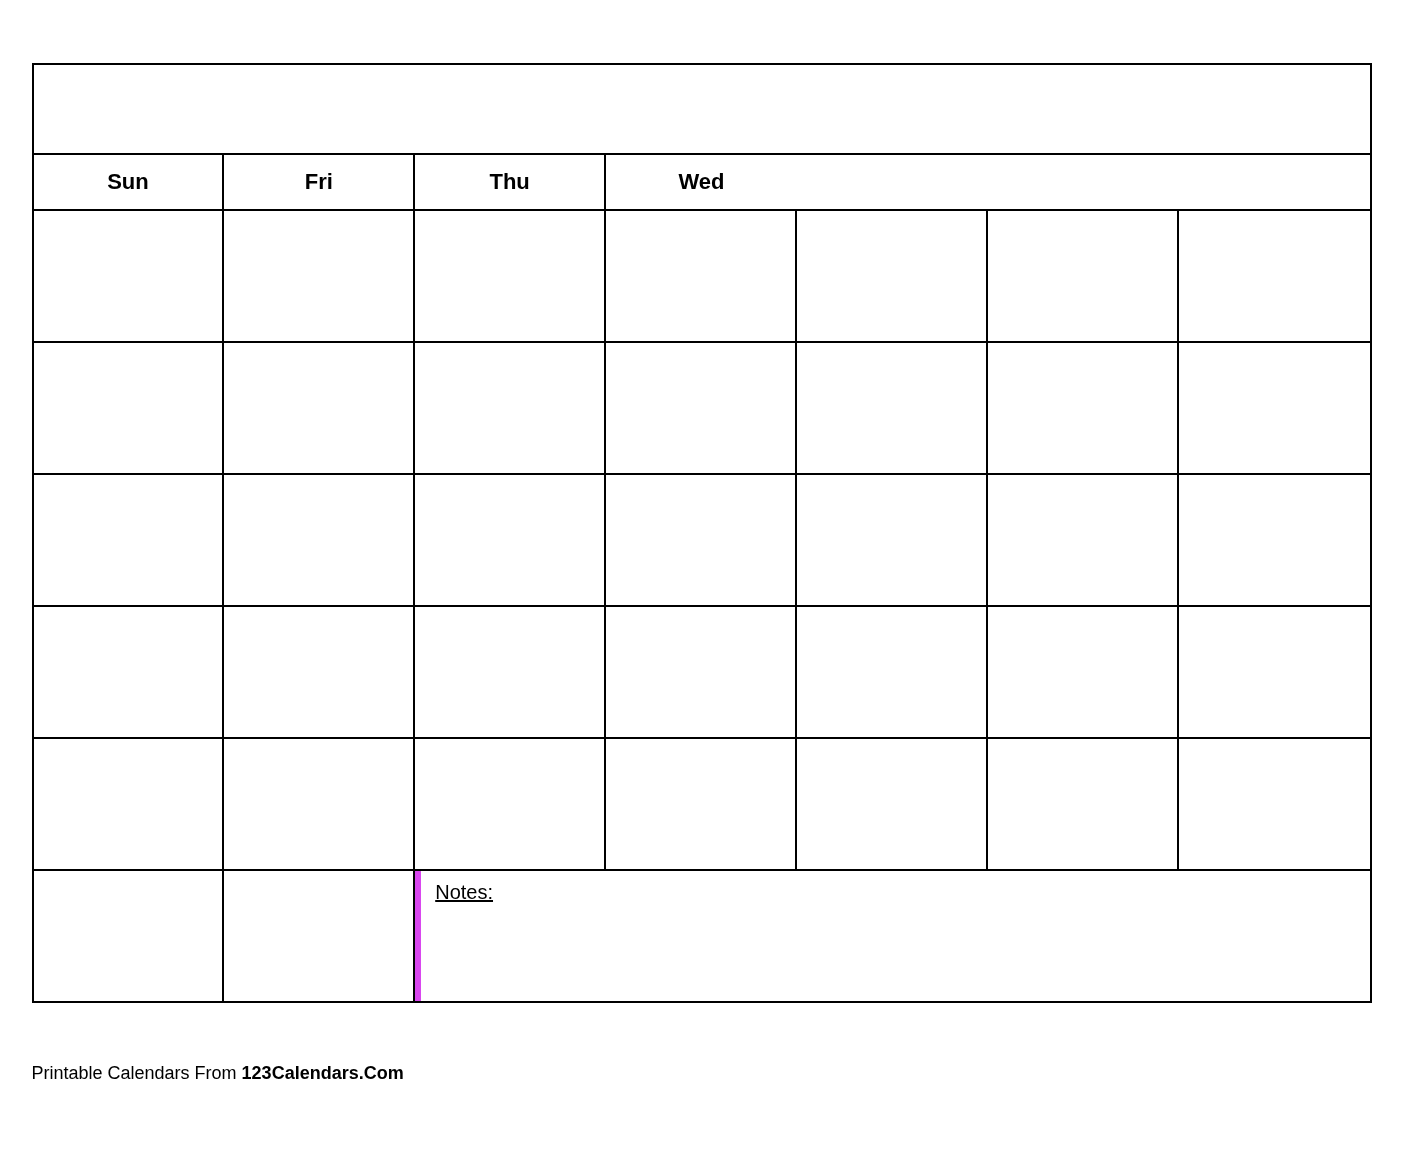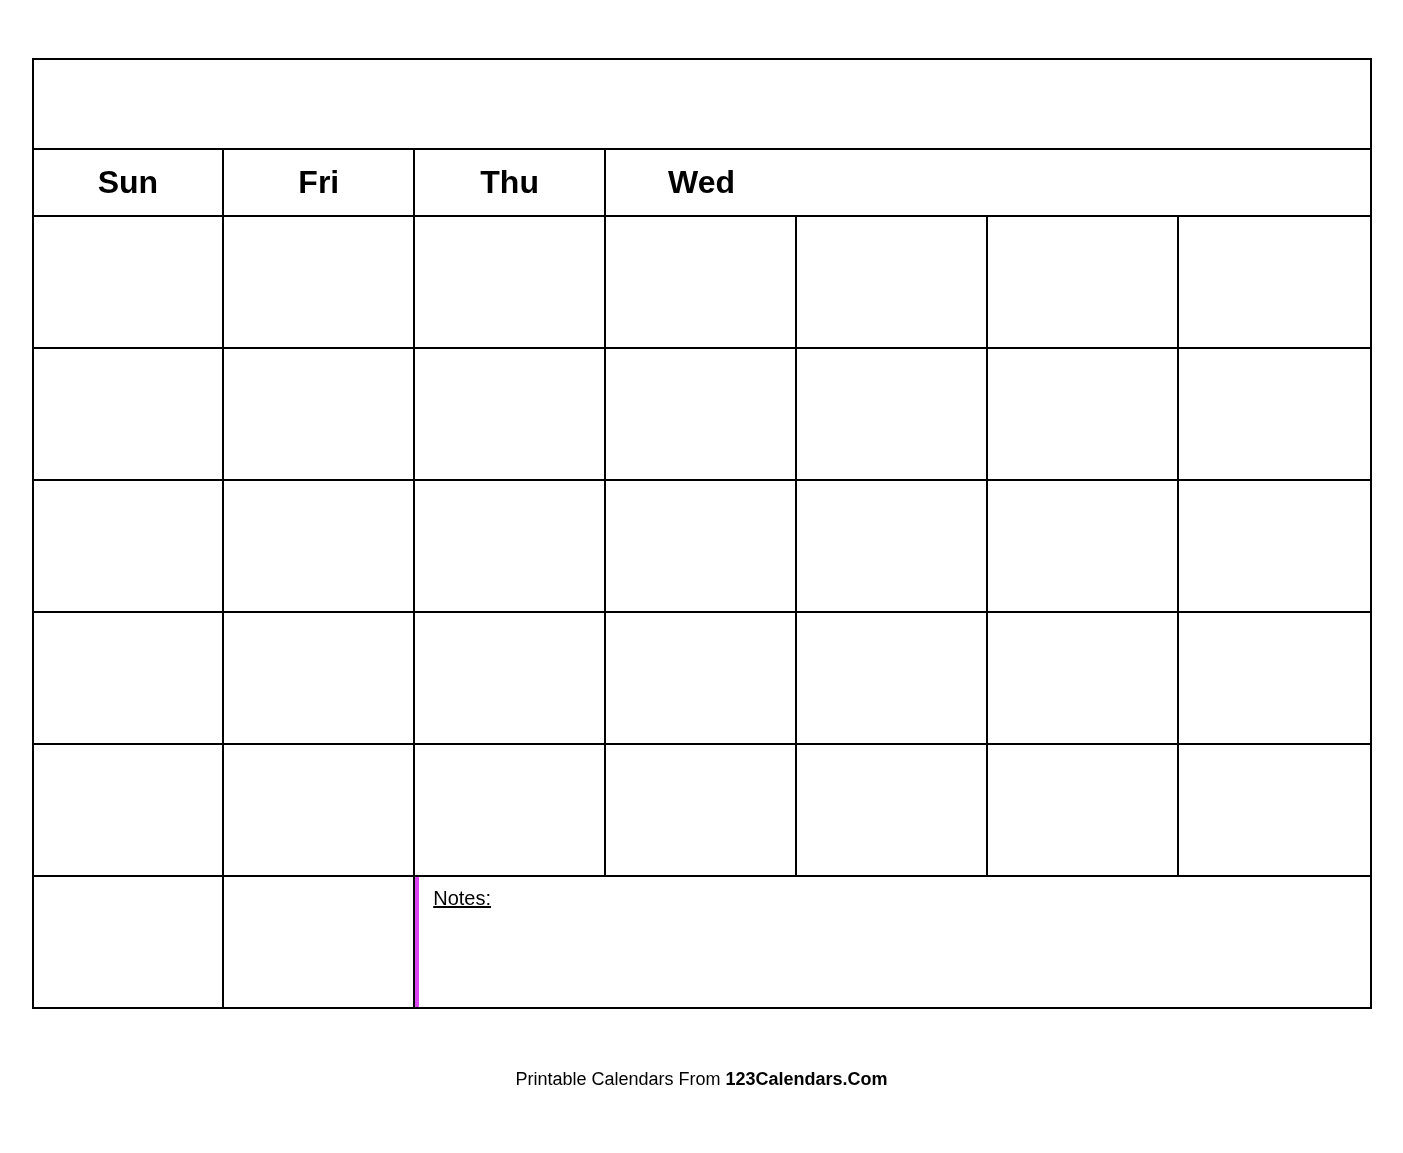--- a/index.html
+++ b/index.html
@@ -43,21 +43,21 @@
 
     .calendar-header {
       display: grid;
       grid-template-columns: repeat(7, 1fr);
       border-bottom: 2.5px solid #000000;
     }
 
     .calendar-header-cell {
       padding: 14px 8px;
       text-align: center;
-      font-size: 32px;
+      font-size: 22px;
       font-weight: bold;
       border-right: 2px solid #000000;
     }
 
     .calendar-header-cell:last-child {
       border-right: none;
     }
 
     .calendar-body {
       display: flex;
@@ -93,25 +93,25 @@
 
     .notes-row-container {
       display: grid;
       grid-template-columns: repeat(7, 1fr);
       border-bottom: none;
     }
 
     .notes-span {
       grid-column: 3 / 8;
       padding: 10px 14px;
-      border-left: 4px solid #d946ef;
+      border-left: 6px solid #d946ef;
     }
 
     .footer {
-      text-align: center;
+      text-align: left;
       padding: 14px 0 6px 0;
       font-size: 18px;
       color: #000;
       margin-top: 46px;
     }
 
     .footer-normal {
       font-weight: normal;
     }
 

